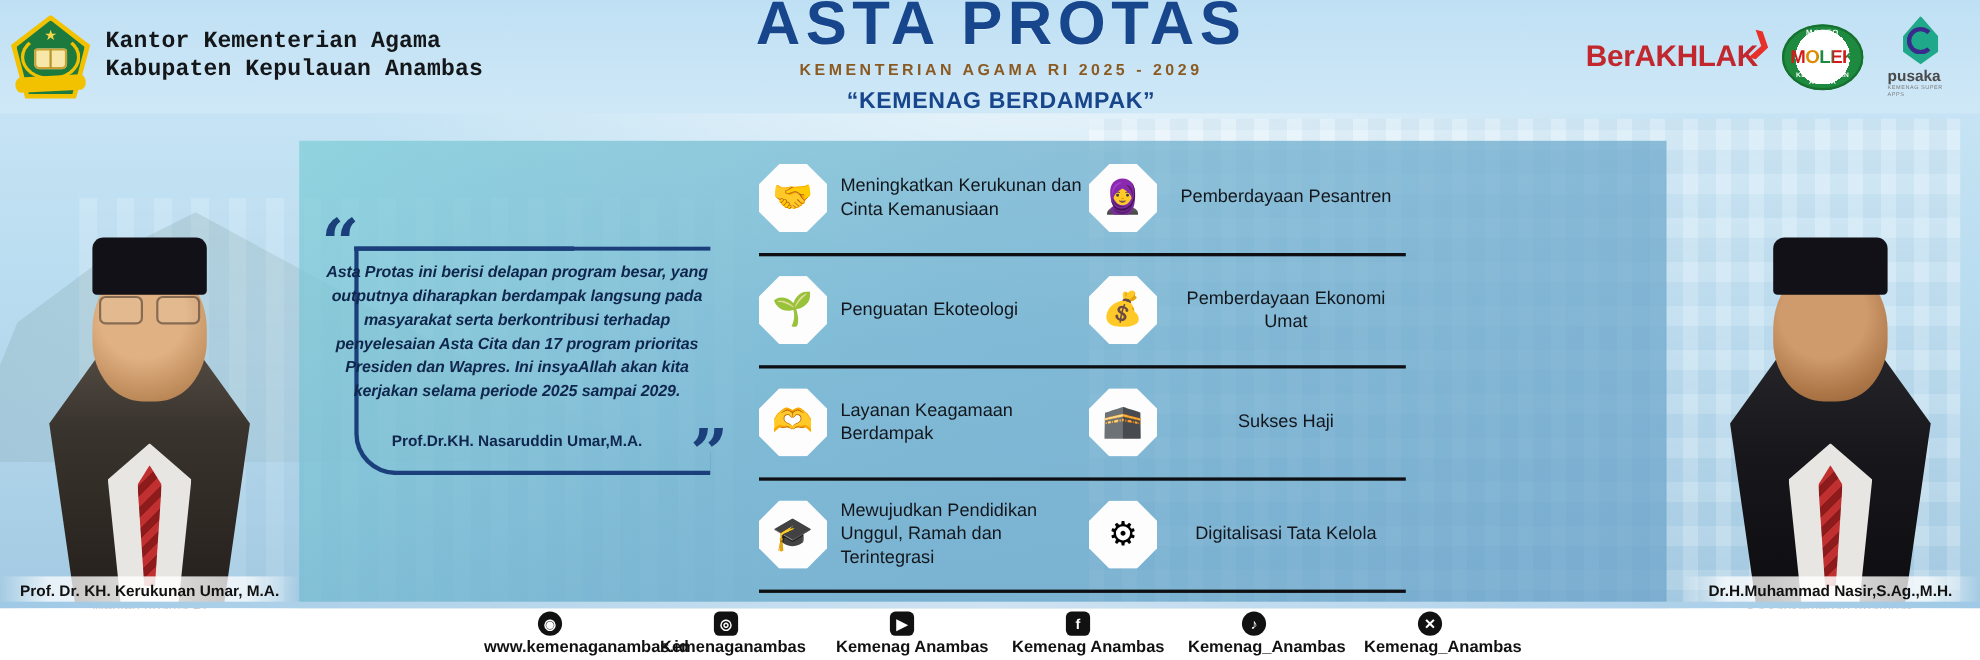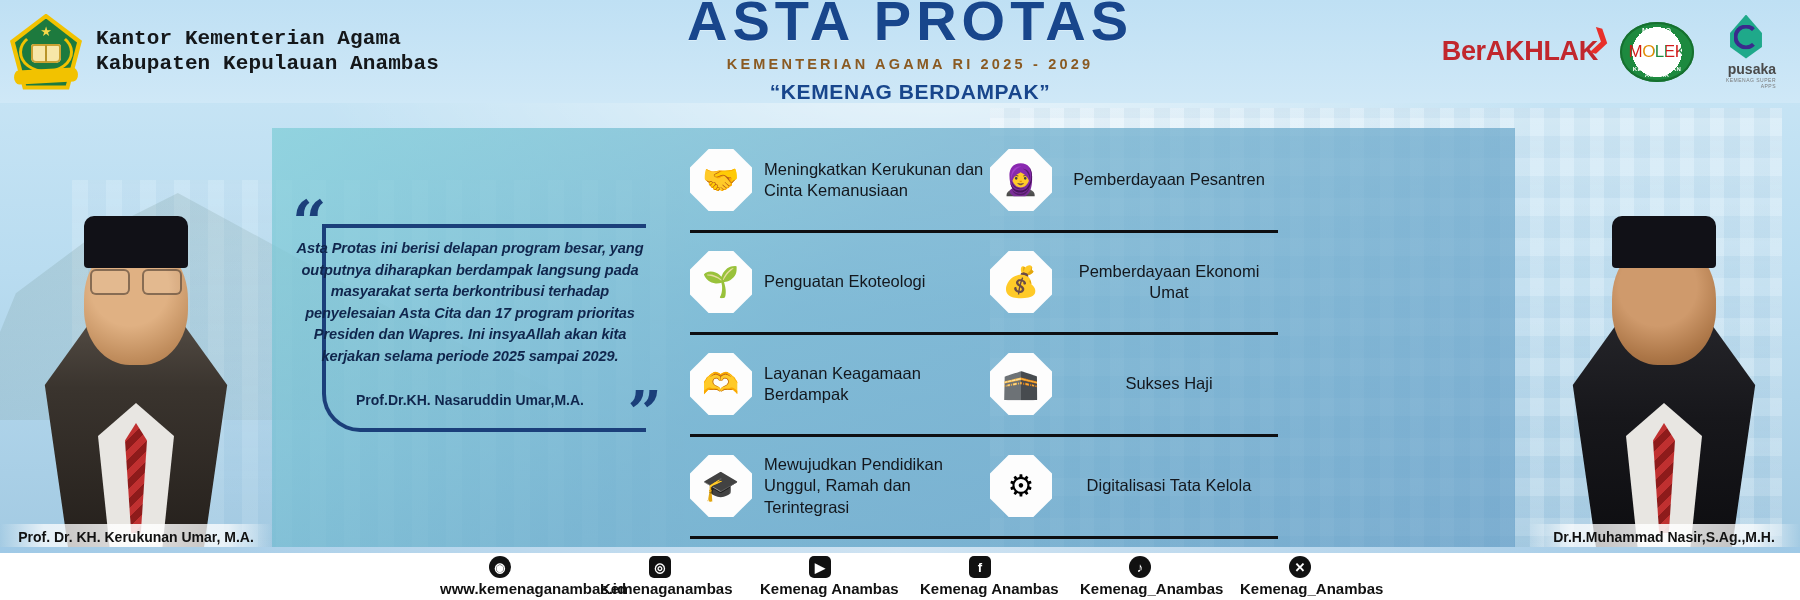--- a/index.html
+++ b/index.html
@@ -135,29 +135,29 @@
     background: radial-gradient(circle at 50% 50%, #fff 0 52%, #1d8a3f 52% 100%);
     position:relative; flex:none;
     box-shadow: inset 0 0 0 2px #16702f;
     display:flex; align-items:center; justify-content:center;
   }
   .molek .motto {
     position:absolute; top:5px; left:0; right:0; text-align:center;
     font-size:7px; font-weight:800; color:#fff; letter-spacing:1px;
   }
   .molek .word {
-    font-size: 17px; font-weight: 400; letter-spacing:-.5px;
+    font-size: 17px; font-weight: 700; letter-spacing:-.5px;
     background: linear-gradient(90deg,#d11a1a 0 22%, #e08a00 22% 44%, #1d8a3f 44% 66%, #d11a1a 66% 88%, #1d8a3f 88% 100%);
     -webkit-background-clip: text; background-clip:text; color: transparent;
   }
   .molek .sub {
     position:absolute; bottom:4px; left:0; right:0; text-align:center;
     font-size:6px; font-weight:800; color:#fff; letter-spacing:.4px;
   }
-  .pusaka { width:60px; text-align:right; flex:none; }
+  .pusaka { width:60px; text-align:left; flex:none; }
   .pusaka .drop {
     width:38px; height:44px; margin:0 auto;
     background:#1fa98a;
     clip-path: polygon(50% 0%, 92% 42%, 92% 74%, 50% 100%, 8% 74%, 8% 42%);
     position:relative;
   }
   .pusaka .drop::after{
     content:"";position:absolute; left:50%; top:50%; transform:translate(-50%,-50%);
     width:17px;height:17px;border:4px solid #3a2a8c;border-radius:50%;
     border-right-color:transparent;

